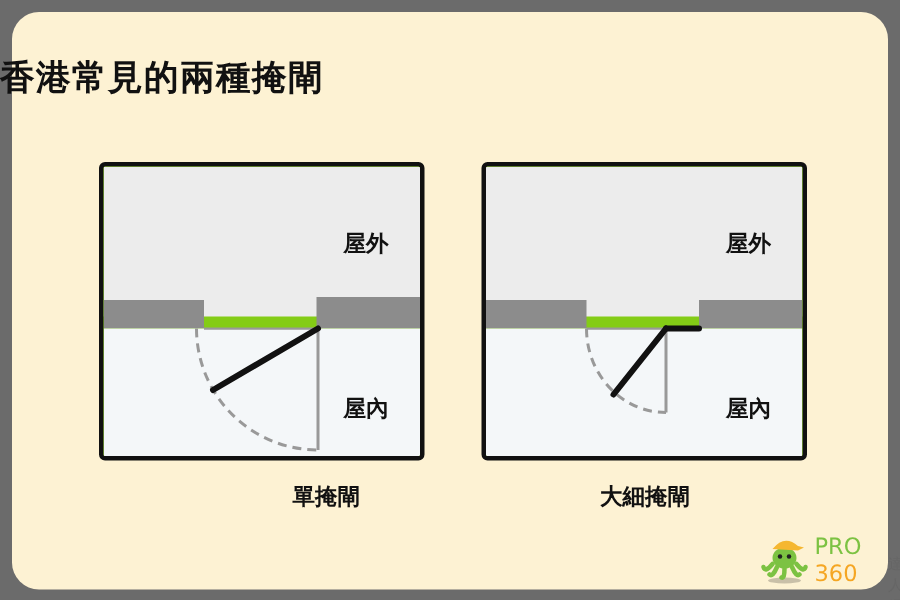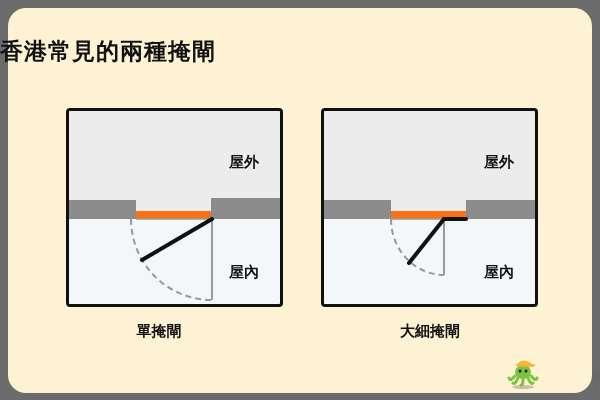--- a/index.html
+++ b/index.html
@@ -13,21 +13,21 @@
       position: absolute; left: 8px; top: 8px; width: 584px; height: 385px;
       background: #fdf2d3; border-radius: 18px;
     }
     .title {
       position: absolute; left: 0; top: 36px; width: 600px; text-align: left;
       font-size: 23px; font-weight: bold; color: #111; letter-spacing: 1px;
     }
     .panel {
       position: absolute; top: 108px; width: 211px; height: 193px;
       border: 3px solid #111; border-radius: 4px; overflow: hidden;
-      background: #f97316;
+      background: #84cc16;
     }
     .panel.left { left: 66px; }
     .panel.right { left: 321px; }
     .panel svg { position: absolute; left: 0; top: 0; }
     .lbl {
       position: absolute; font-size: 15px; font-weight: bold; color: #111;
     }
     .caption {
       position: absolute; top: 322px; font-size: 15px; font-weight: bold; color: #111;
       text-align: center; width: 120px;
@@ -77,26 +77,27 @@
     <line x1="67" y1="108" x2="120" y2="108" stroke="#999" stroke-width="1.5"></line>
     <line x1="120" y1="108" x2="120" y2="164" stroke="#999" stroke-width="2"></line>
     <path d="M 67 108 A 53 56 0 0 0 120 164" fill="none" stroke="#999" stroke-width="2" stroke-dasharray="6,4"></path>
     <line x1="120" y1="108" x2="142" y2="108" stroke="#111" stroke-width="4" stroke-linecap="round"></line>
     <line x1="120" y1="108" x2="85" y2="152" stroke="#111" stroke-width="4" stroke-linecap="round"></line>
   </svg>
   <span class="lbl" style="left:160px; top:42px;">屋外</span>
   <span class="lbl" style="left:160px; top:152px;">屋內</span>
 </div>
 
-<div class="caption" style="left:99px;">單掩閘</div>
+<div class="caption" style="left:120px;text-align:right;">單掩閘</div>
 <div class="caption" style="left:370px;">大細掩閘</div>
 
 <div class="logo">
   <svg width="36" height="36" viewBox="0 0 36 36" style="position:absolute;left:0;top:2px;">
     <ellipse cx="18" cy="33" rx="11" ry="2" fill="#c9c0a8"></ellipse>
     <ellipse cx="18" cy="18" rx="8" ry="7" fill="#7cc242"></ellipse>
     <path d="M10 22 Q5 28 4 24 M13 24 Q10 31 8 29 M18 25 Q18 32 16 31 M23 24 Q26 31 28 29 M26 22 Q31 28 32 24" stroke="#7cc242" stroke-width="3" fill="none" stroke-linecap="round"></path>
     <path d="M10 12 Q18 2 27 10 L31 11 L27 13 Z" fill="#f5b731"></path>
     <circle cx="15" cy="17" r="1.5" fill="#222"></circle>
     <circle cx="21" cy="17" r="1.5" fill="#222"></circle>
   </svg>
+  <span class="logo-text"><span>PRO</span> <span class="num">360</span></span>
   <span class="logo-sub">達人網</span>
 </div>
 
 </body></html>

